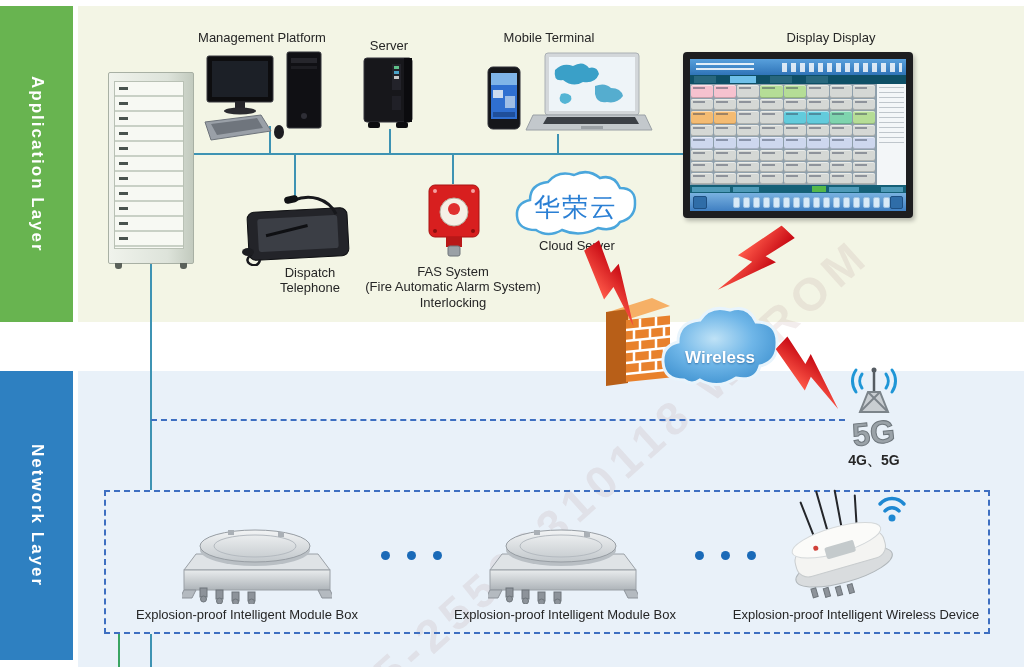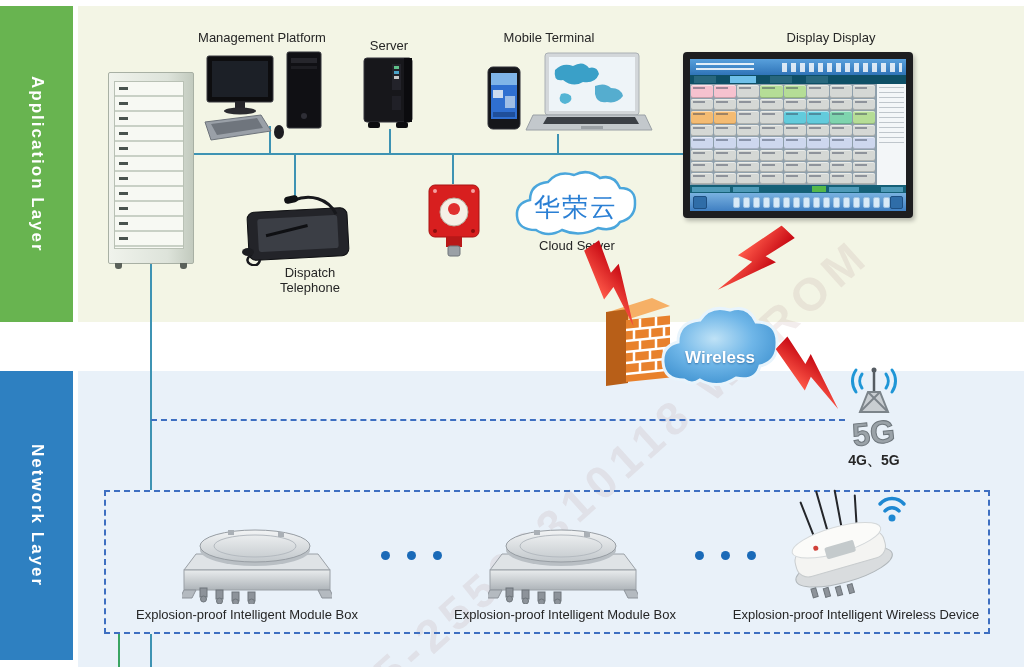--- a/index.html
+++ b/index.html
@@ -308,20 +308,25 @@
     <rect x="3" y="3" width="50" height="52" rx="6" fill="#d81f1f" stroke="#a81212"></rect>
     <circle cx="9" cy="9" r="2" fill="#f4a0a0"></circle>
       <circle cx="47" cy="9" r="2" fill="#f4a0a0"></circle>
     <circle cx="9" cy="49" r="2" fill="#8c0f0f"></circle>
       <circle cx="47" cy="49" r="2" fill="#8c0f0f"></circle>
     <circle cx="28" cy="30" r="14" fill="#f5f0e6" stroke="#b8b0a0"></circle>
     <circle cx="28" cy="27" r="6" fill="#e03030"></circle>
     <rect x="20" y="55" width="16" height="10" fill="#b81818"></rect>
     <rect x="22" y="64" width="12" height="10" rx="2" fill="#9aa0a6" stroke="#6e757b"></rect>
   </svg>
+  <div class="lbl ctr" style="left:330px;top:264px;width:246px;">
+    <span class="bl">FAS System</span>
+    <span class="bl">(Fire Automatic Alarm System)</span>
+    <span class="bl">Interlocking</span>
+  </div>
 
   <div class="abs" style="left:510px;top:166px;width:132px;height:76px;">
     <svg width="132" height="76" viewBox="0 0 132 76">
       <path d="M26,64 Q8,64 7,50 Q6,37 20,34 Q20,18 38,16 Q48,4 64,9 Q78,2 90,12 Q104,8 110,22 Q126,22 125,38 Q125,52 110,56 Q104,66 88,62 Q70,72 52,64 Q38,72 26,64 Z" fill="#ffffff" stroke="#4aa6dc" stroke-width="2.5"></path>
     </svg>
     <div class="cloud-cn-text">华荣云</div>
   </div>
   <div class="lbl ctr" style="left:507px;top:238px;width:140px;">Cloud Server</div>
 
   <svg class="abs" style="left:598px;top:290px;" width="76" height="100" viewBox="0 0 76 100">

